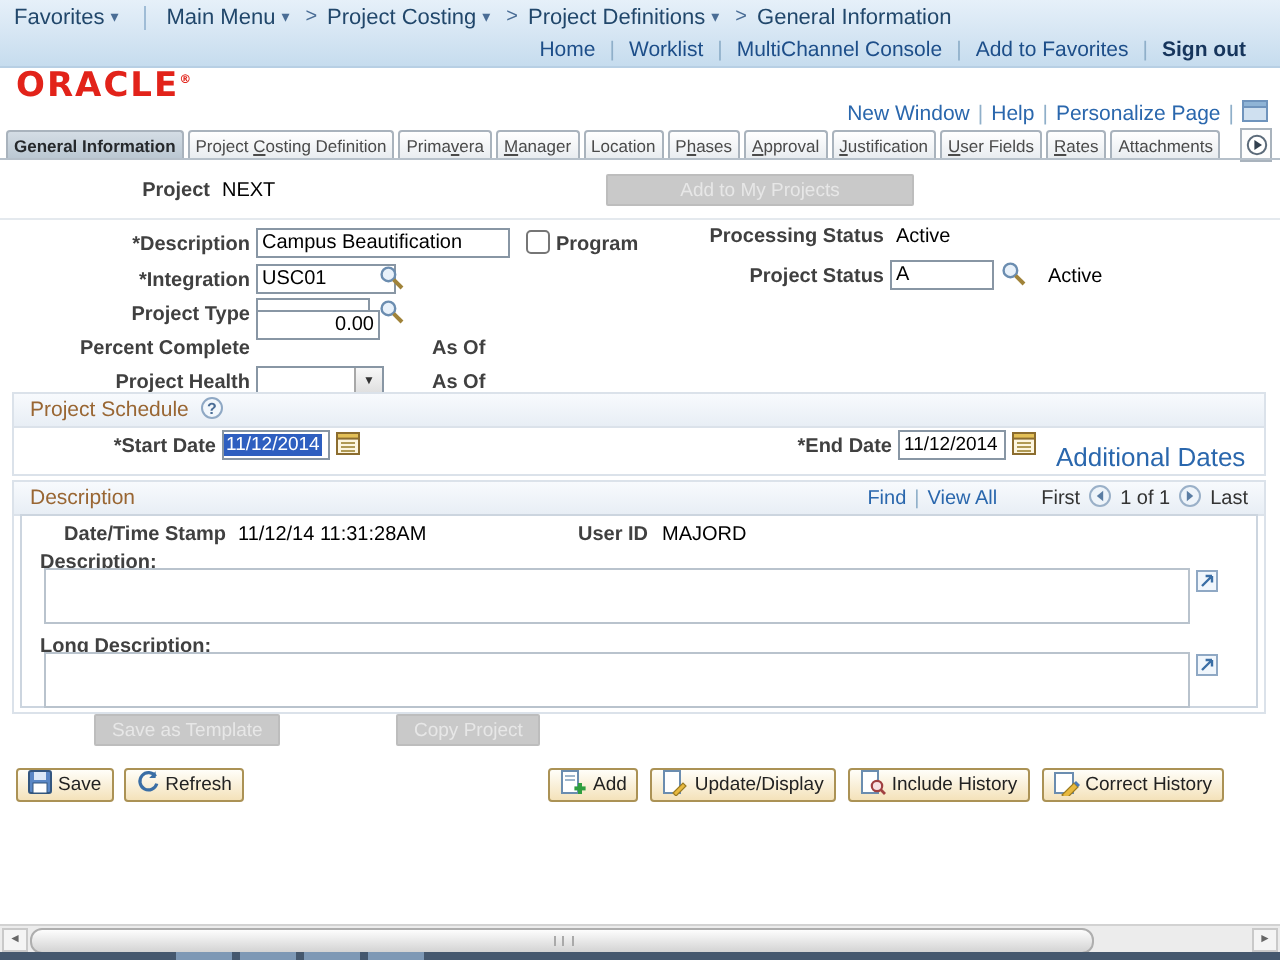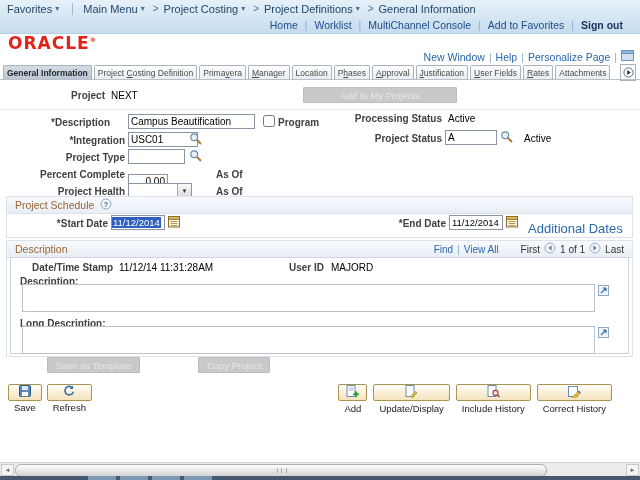--- a/index.html
+++ b/index.html
@@ -71,21 +71,21 @@
   .expico{position:absolute;cursor:pointer;}
   .linklike{position:absolute;color:#2a67ad;font-size:13px;cursor:pointer;white-space:nowrap;}
 
   
   .gbtn{position:absolute;height:16px;line-height:16px;background:#c9c9c9;border:1px solid #bdbdbd;
         color:#e7e7e7;font-size:9.5px;text-align:center;padding:0 8px;border-radius:1px;box-sizing:border-box;cursor:default;white-space:nowrap;}
   .toolbar-left{position:absolute;left:8px;top:384px;display:flex;gap:5px;}
   .toolbar-right{position:absolute;right:28px;top:384px;display:flex;gap:6px;}
   .ybtn{display:inline-flex;align-items:center;gap:3px;height:17px;padding:0 5px;
         background:linear-gradient(#fffef9,#f4e2ba);border:1px solid #ab9255;border-radius:2px;
-        font-size:9.5px;color:#222;cursor:pointer;font-family:"Liberation Sans",sans-serif;white-space:nowrap;flex-direction:column;}
+        font-size:9.5px;color:#222;cursor:pointer;font-family:"Liberation Sans",sans-serif;white-space:nowrap;}
 
   
   .hscroll{position:absolute;top:462px;left:0;width:640px;height:14px;background:#ececec;border-top:1px solid #d2d2d2;box-sizing:border-box;}
   .sbbtn{position:absolute;top:1px;width:13px;height:12px;background:#f4f4f4;border:1px solid #c9c9c9;
          font-size:6px;color:#666;display:flex;align-items:center;justify-content:center;box-sizing:border-box;cursor:pointer;}
   .sbthumb{position:absolute;left:15px;top:1px;width:530px;height:11px;border:1px solid #aeaeae;border-radius:6px;
            background:linear-gradient(#fdfdfd,#d3d3d3);cursor:pointer;}
   .grip{position:absolute;left:50%;top:3px;width:8px;height:5px;margin-left:-4px;
         border-left:1px solid #aaa;border-right:1px solid #aaa;
         background:linear-gradient(90deg,transparent 3px,#aaa 3px,#aaa 4px,transparent 4px);}
@@ -160,21 +160,21 @@
         <path d="M4.2 3 L8 5.5 L4.2 8 Z" fill="#33414f"></path>
       </svg>
   </div>
   <div class="tabline"></div>
 
   <div class="flabel" style="left:0;width:105px;top:90px;">Project</div>
   <div class="fval" style="left:111px;top:90px;">NEXT</div>
   <div class="gbtn" style="left:303px;top:87px;width:154px;">Add to My Projects</div>
   <div class="hline"></div>
 
-  <div class="flabel" style="left:0;width:110px;top:117px;">*Description</div>
+  <div class="flabel" style="left:0;width:125px;top:117px;">*Description</div>
   <input class="tbox" style="left: 128px; top: 114px; width: 127px;" value="Campus Beautification">
   <input type="checkbox" class="cb" style="left: 263px; top: 115px;">
   <div class="flabel" style="left:278px;top:117px;width:auto;text-align:left;">Program</div>
 
   <div class="flabel" style="left:317px;width:125px;top:113px;">Processing Status</div>
   <div class="fval" style="left:448px;top:113px;">Active</div>
 
   <div class="flabel" style="left:0;width:125px;top:135px;">*Integration</div>
   <input class="tbox" style="left: 128px; top: 132px; width: 70px;" value="USC01">
   <span class="iconbtn" style="left:189px;top:132px;"><svg width="14" height="14">
@@ -191,21 +191,21 @@
   <div class="fval" style="left:524px;top:133px;">Active</div>
 
   <div class="flabel" style="left:0;width:125px;top:152px;">Project Type</div>
   <input class="tbox" style="left: 128px; top: 149px; width: 57px;" value="">
   <span class="iconbtn" style="left:189px;top:149px;"><svg width="14" height="14">
         <circle cx="5.2" cy="5.2" r="3.4" fill="#e8f1fa" stroke="#6b8db0" stroke-width="1.2"></circle>
         <line x1="7.8" y1="7.8" x2="12" y2="12" stroke="#a08339" stroke-width="2"></line>
       </svg></span>
 
   <div class="flabel" style="left:0;width:125px;top:169px;">Percent Complete</div>
-  <input class="tbox tright" style="left: 128px; top: 174px; width: 40px;" value="0.00">
+  <input class="tbox tright" style="left: 128px; top: 155px; width: 62px;" value="0.00">
   <div class="flabel" style="left:216px;top:169px;width:auto;text-align:left;">As Of</div>
 
   <div class="flabel" style="left:0;width:125px;top:186px;">Project Health</div>
   <div class="ddbox" style="left:128px;top:183px;">
     <span class="ddarrow">▼</span>
   </div>
   <div class="flabel" style="left:216px;top:186px;width:auto;text-align:left;">As Of</div>
 
   <div class="sectwrap" style="top:196px;height:42px;">
     <div class="secthdr">

